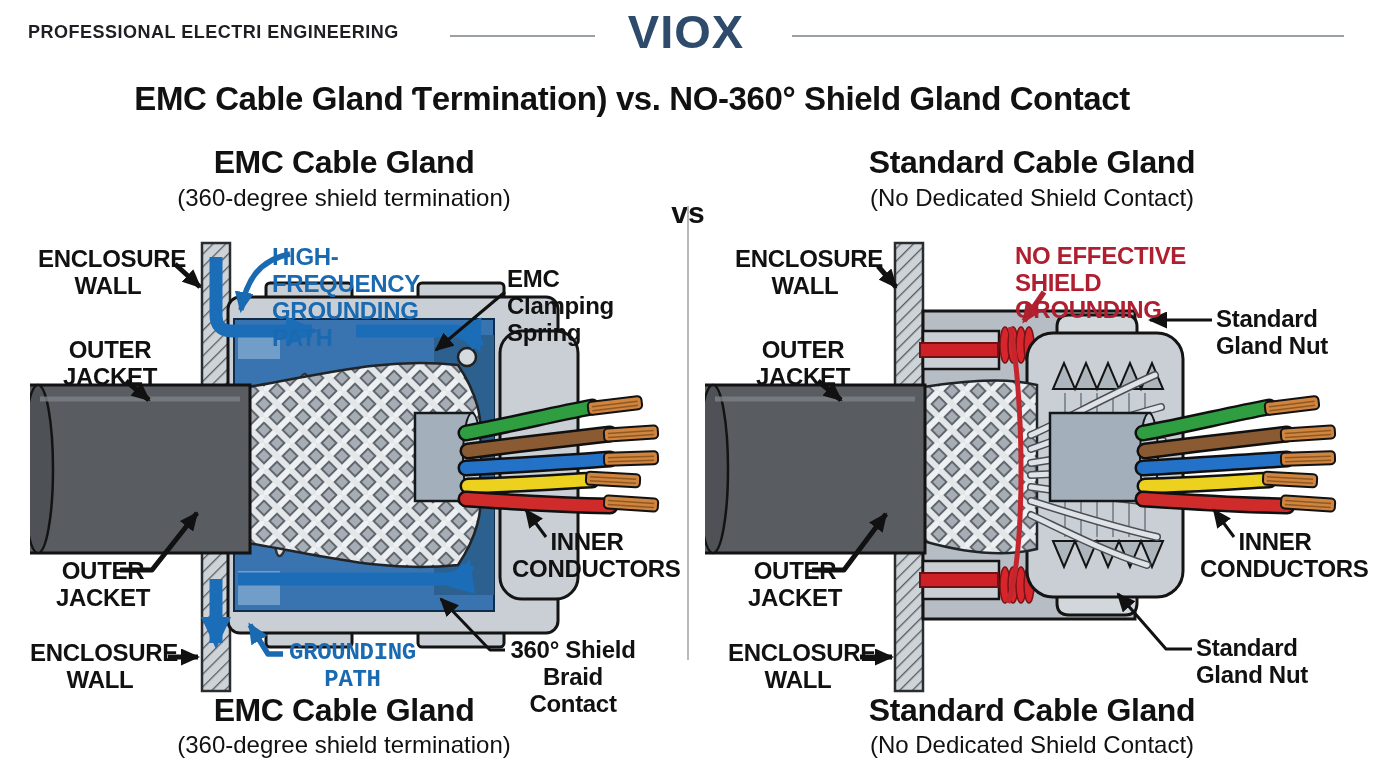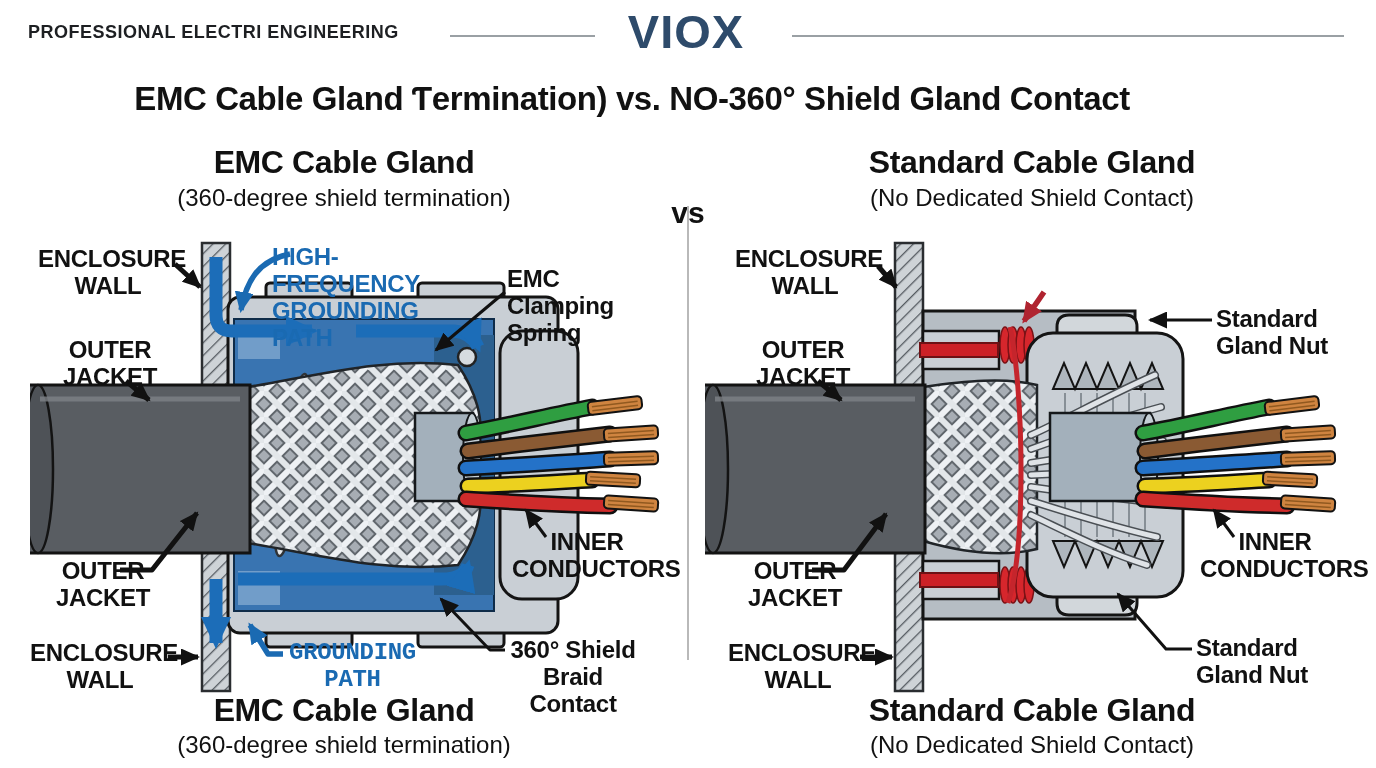--- a/index.html
+++ b/index.html
@@ -329,20 +329,22 @@
 WALL</div>
   <div class="lbl ta-c blue" style="left:285px;top:639px;width:135px;font-family:Liberation Mono, monospace;">GROUNDING
 PATH</div>
   <div class="lbl ta-c" style="left:498px;top:636px;width:150px;">360° Shield
 Braid Contact</div>
   <div class="lbl ta-c" style="left:512px;top:528px;width:150px;">INNER
 CONDUCTORS</div>
 
   <div class="lbl ta-c" style="left:735px;top:245px;width:140px;">ENCLOSURE
 WALL</div>
+  <div class="lbl ta-l red" style="left:1015px;top:242px;width:210px;">NO EFFECTIVE
+SHIELD GROUNDING</div>
   <div class="lbl ta-l" style="left:1216px;top:305px;width:130px;">Standard
 Gland Nut</div>
   <div class="lbl ta-c" style="left:748px;top:336px;width:110px;">OUTER
 JACKET</div>
   <div class="lbl ta-c" style="left:740px;top:557px;width:110px;">OUTER
 JACKET</div>
   <div class="lbl ta-c" style="left:728px;top:639px;width:140px;">ENCLOSURE
 WALL</div>
   <div class="lbl ta-c" style="left:1200px;top:528px;width:150px;">INNER
 CONDUCTORS</div>

